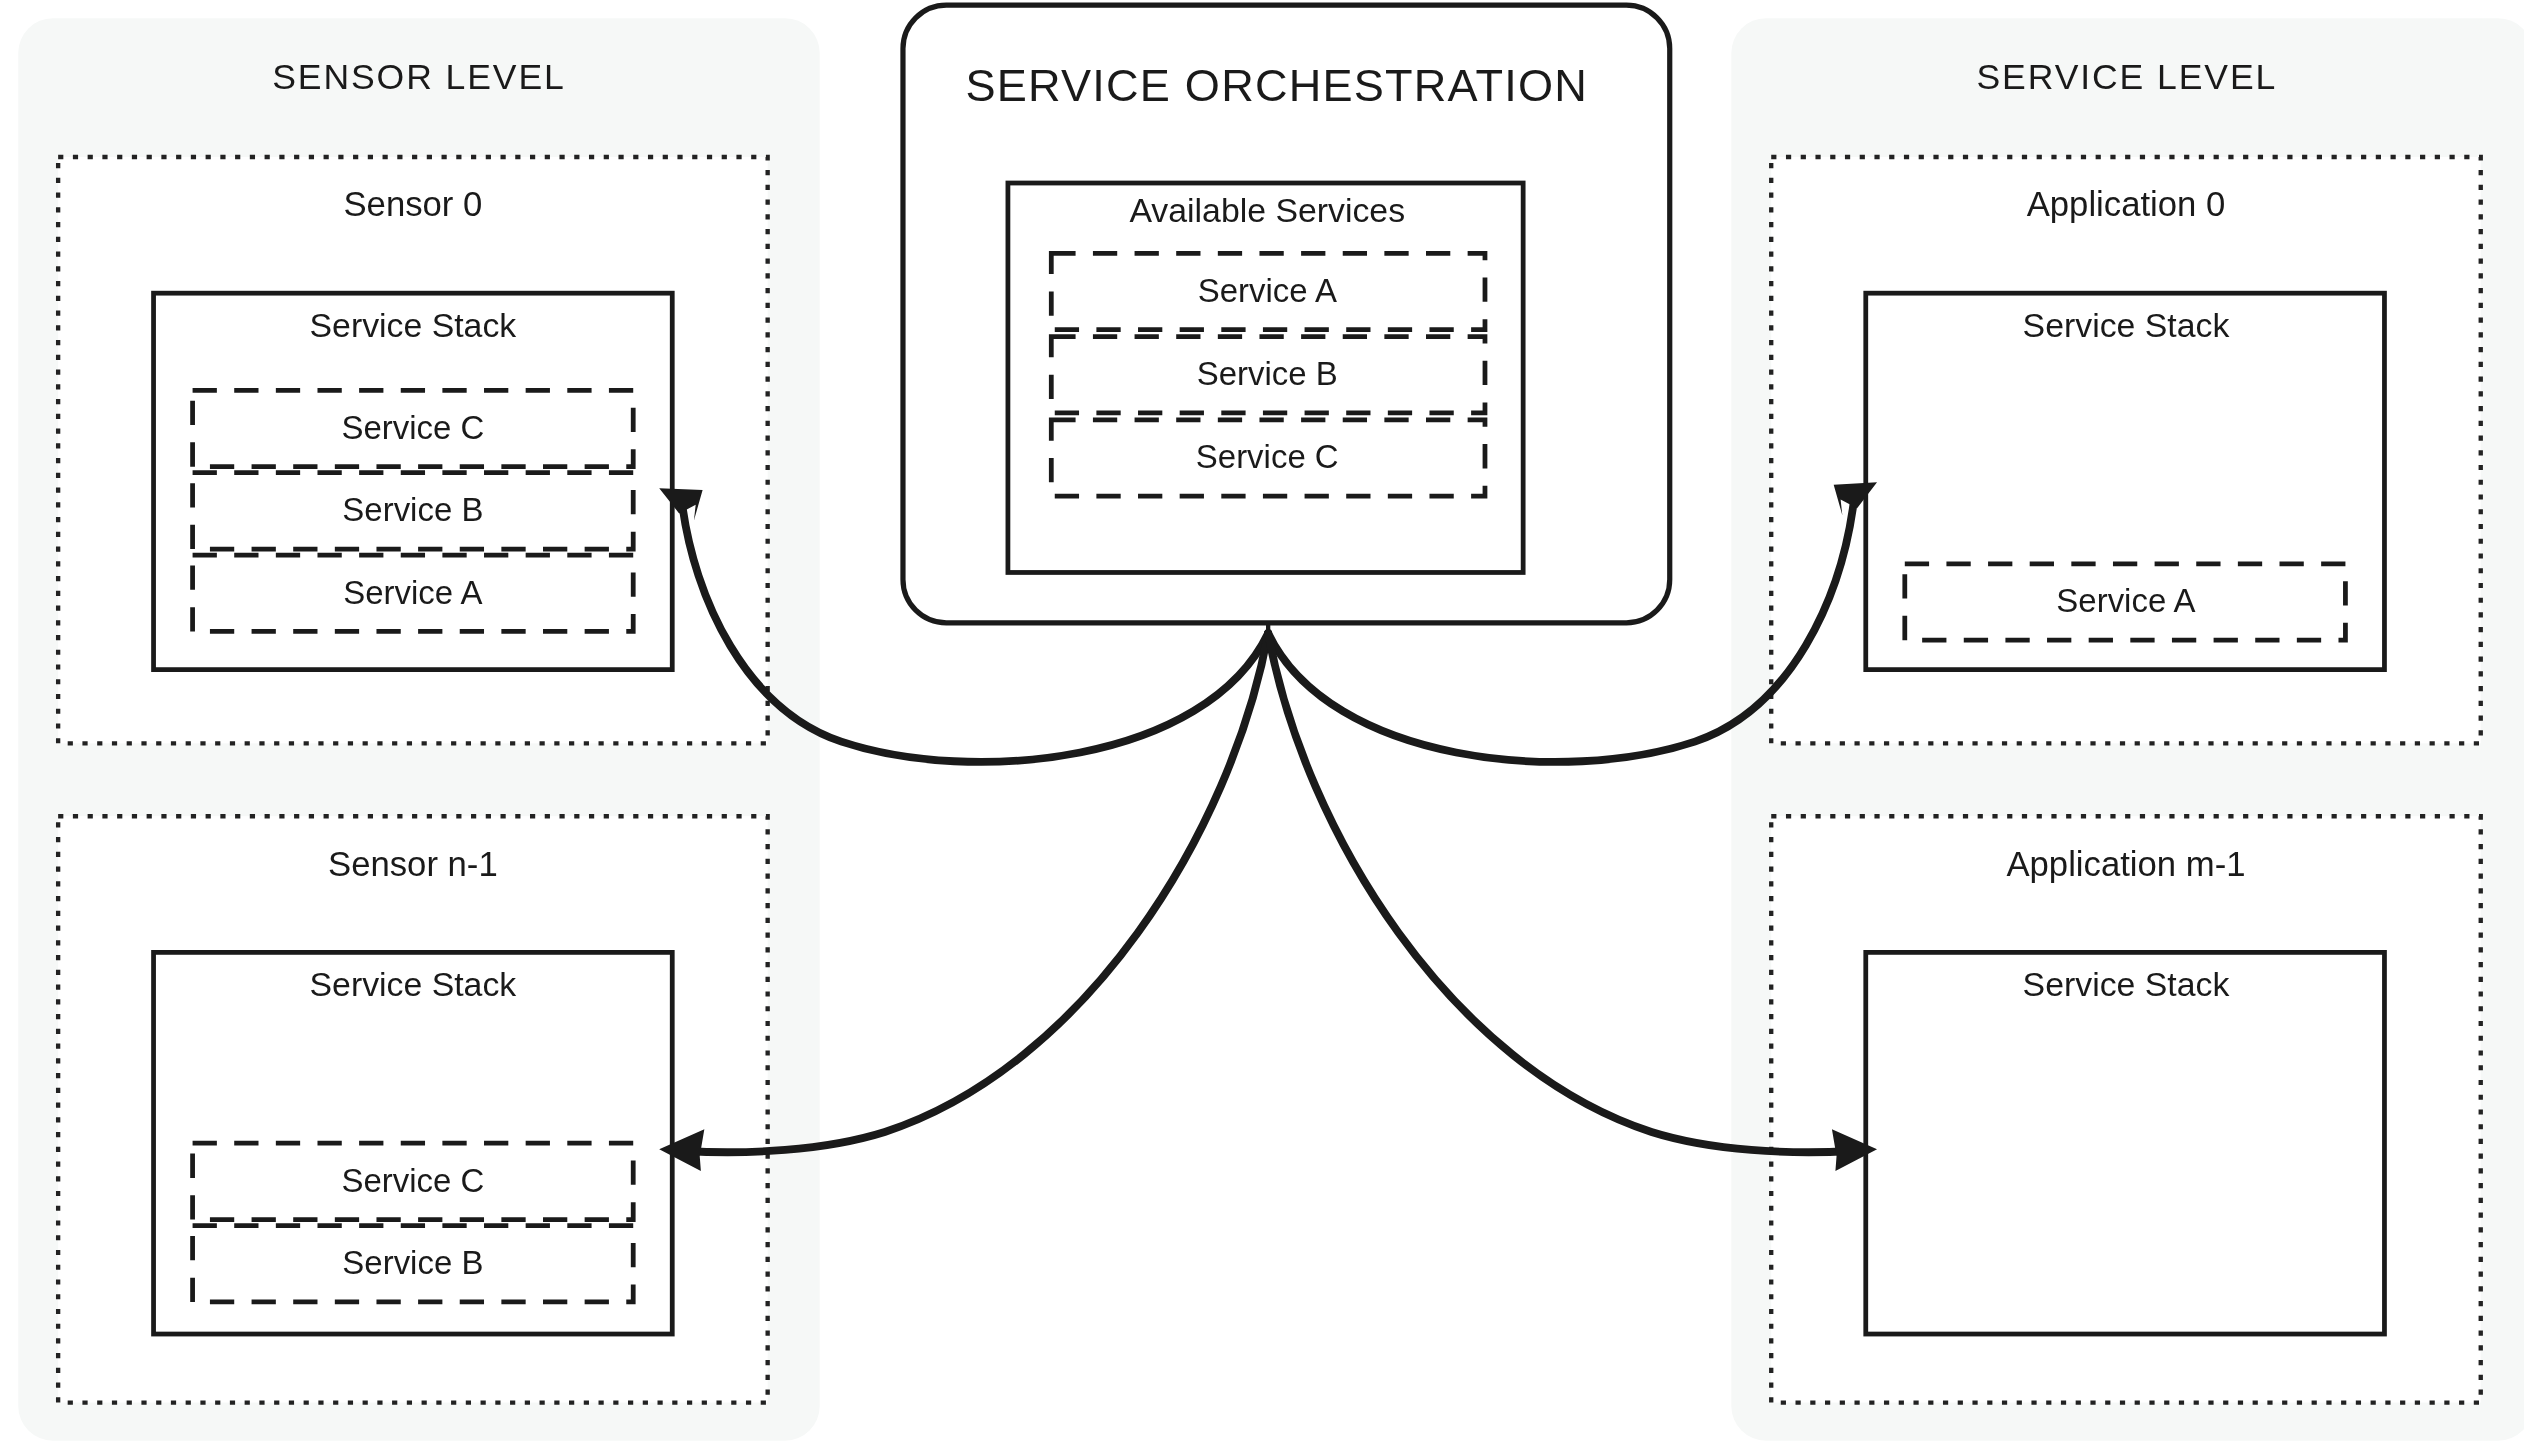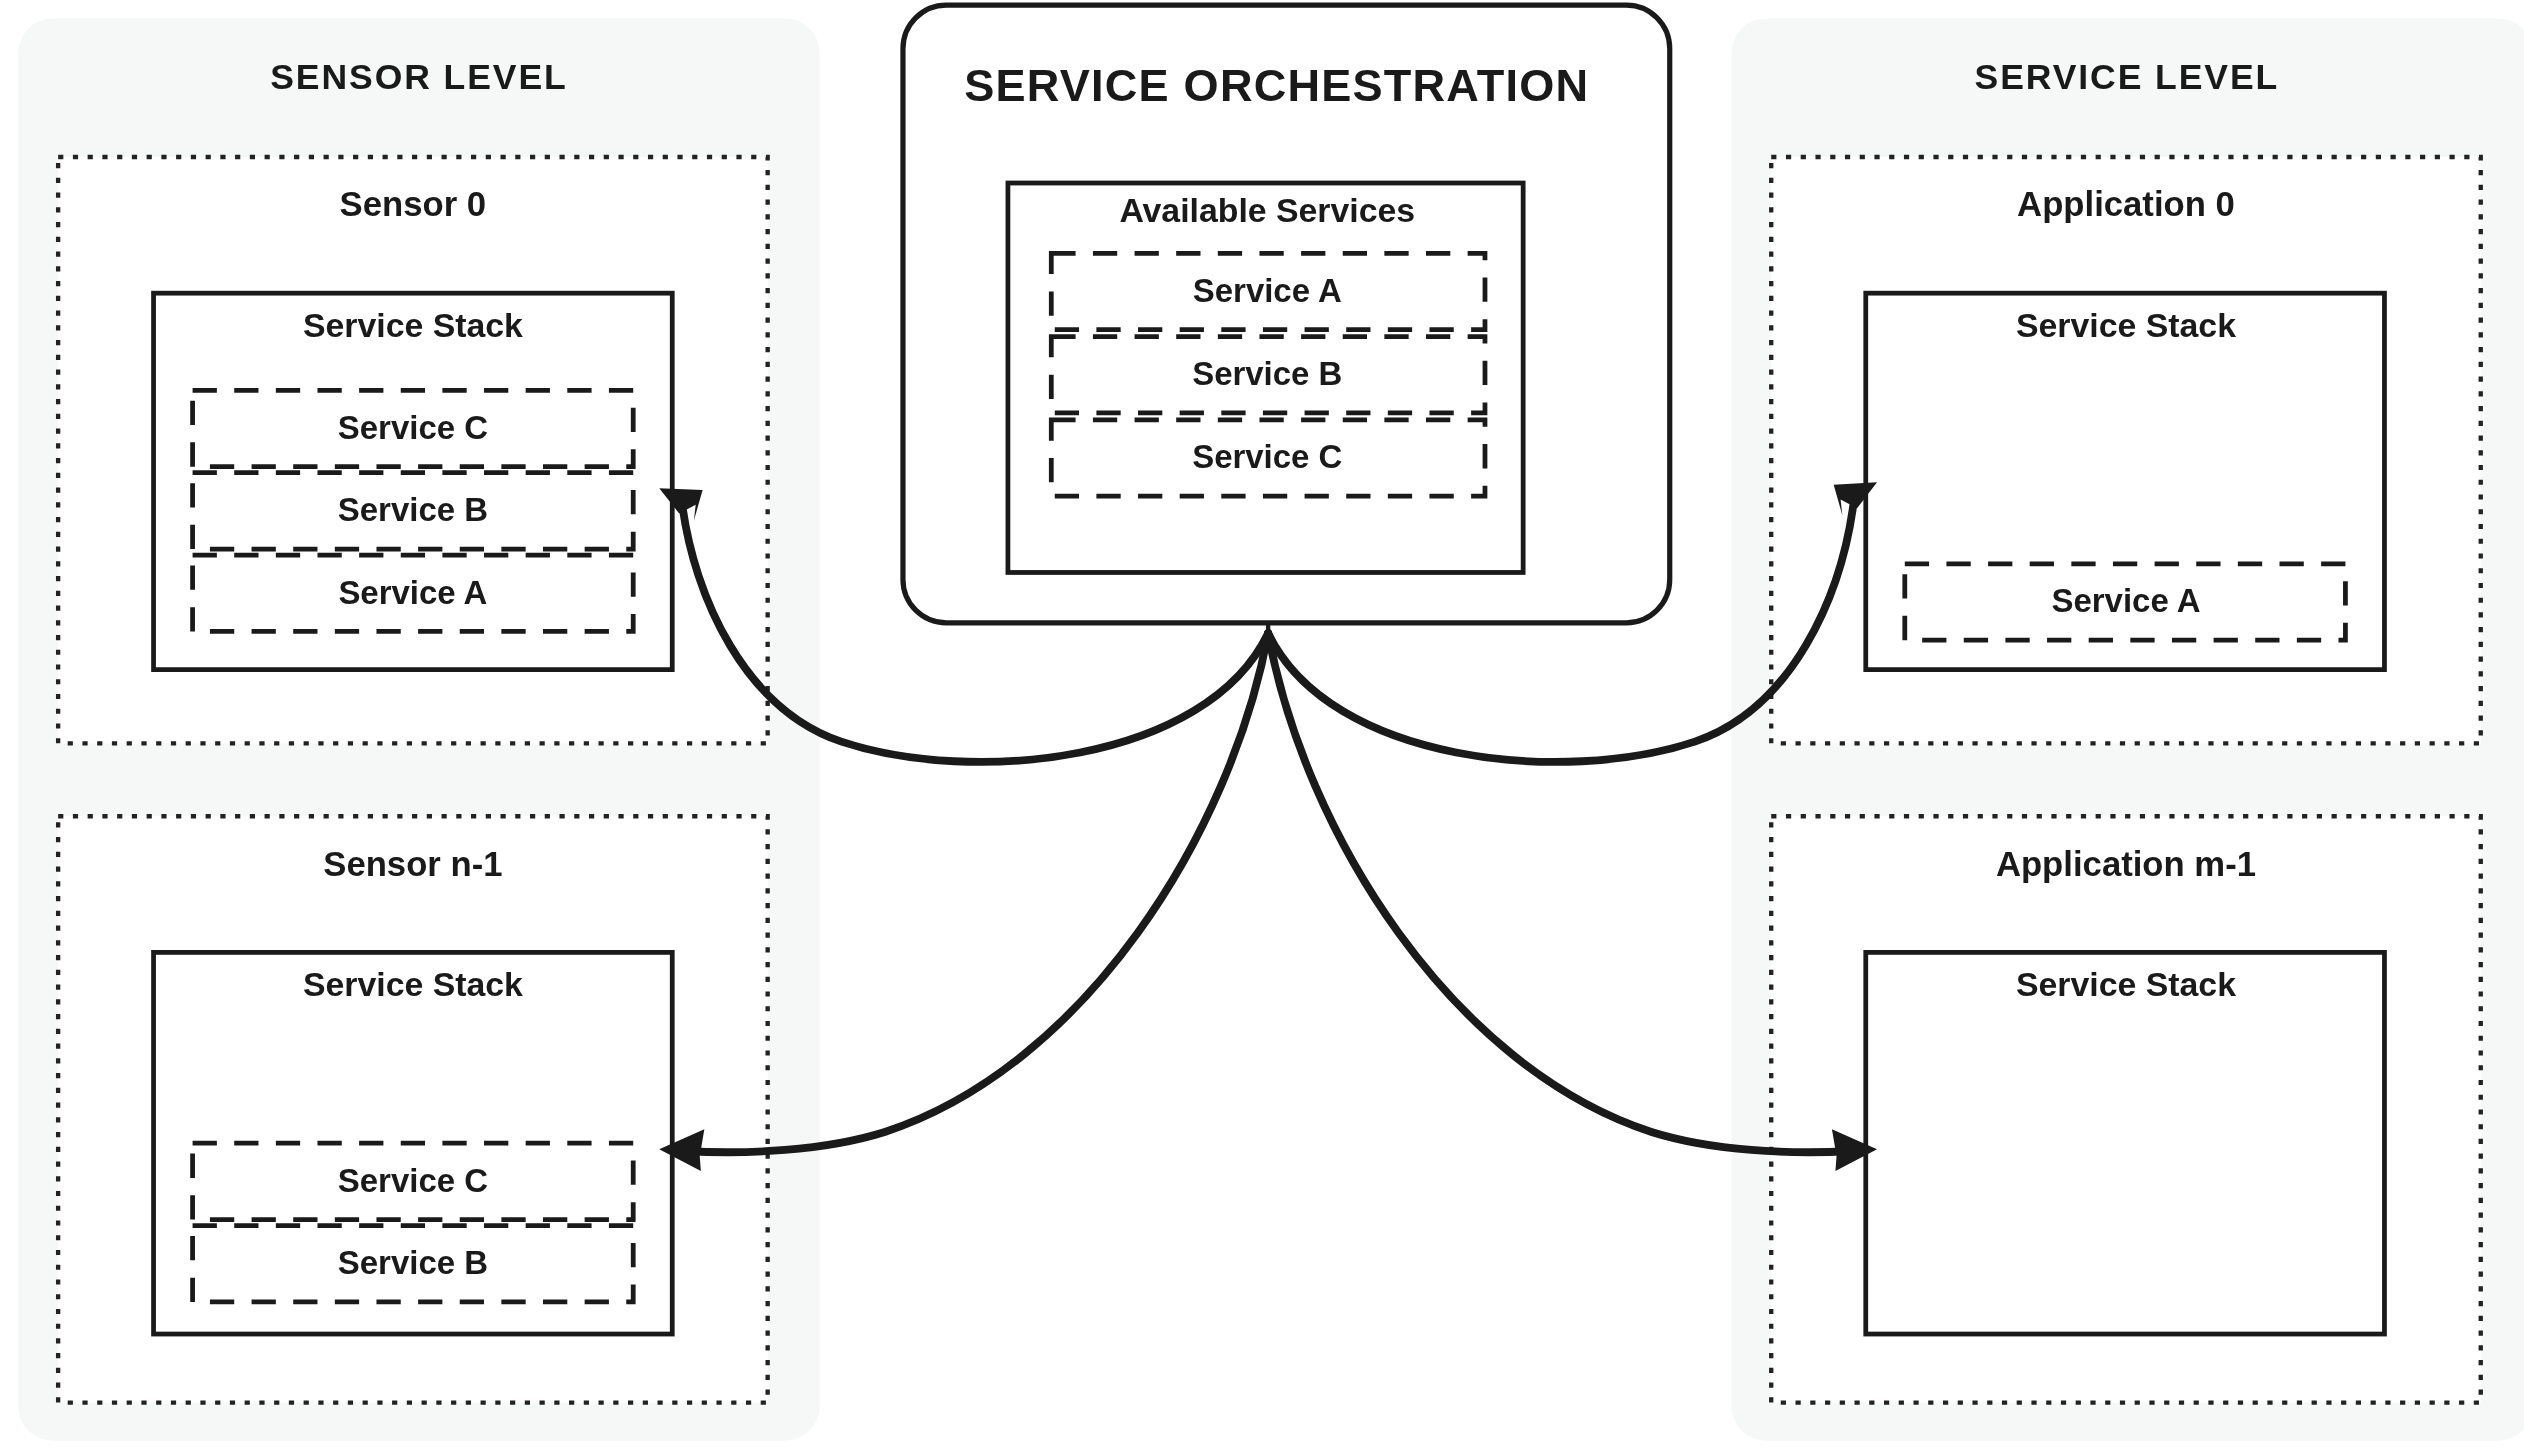--- a/index.html
+++ b/index.html
@@ -10,21 +10,20 @@
   body {
     width: 2525px;
     height: 1452px;
     overflow: hidden;
     font-family: "Liberation Sans", sans-serif;
   }
   #diagram-root {
     position: relative;
     width: 2491px;
     height: 1452px;
-    font-weight: bold;
   }
   svg.diagram {
     display: block;
     width: 2525px;
     height: 1452px;
   }
   text {
     font-family: "Liberation Sans", sans-serif;
     fill: #1a1a1a;
     dominant-baseline: middle;

